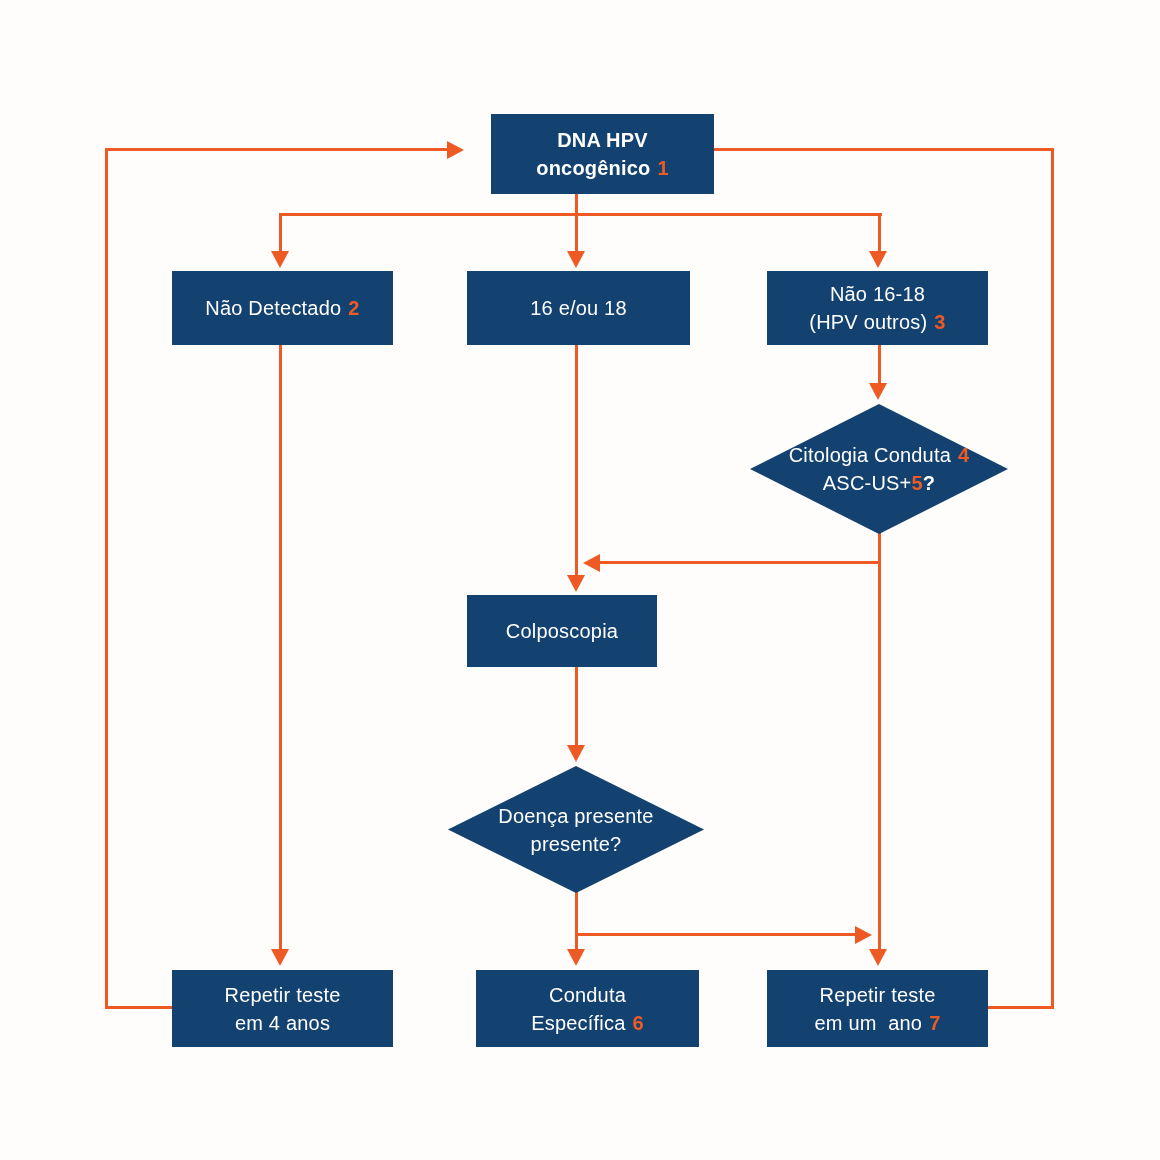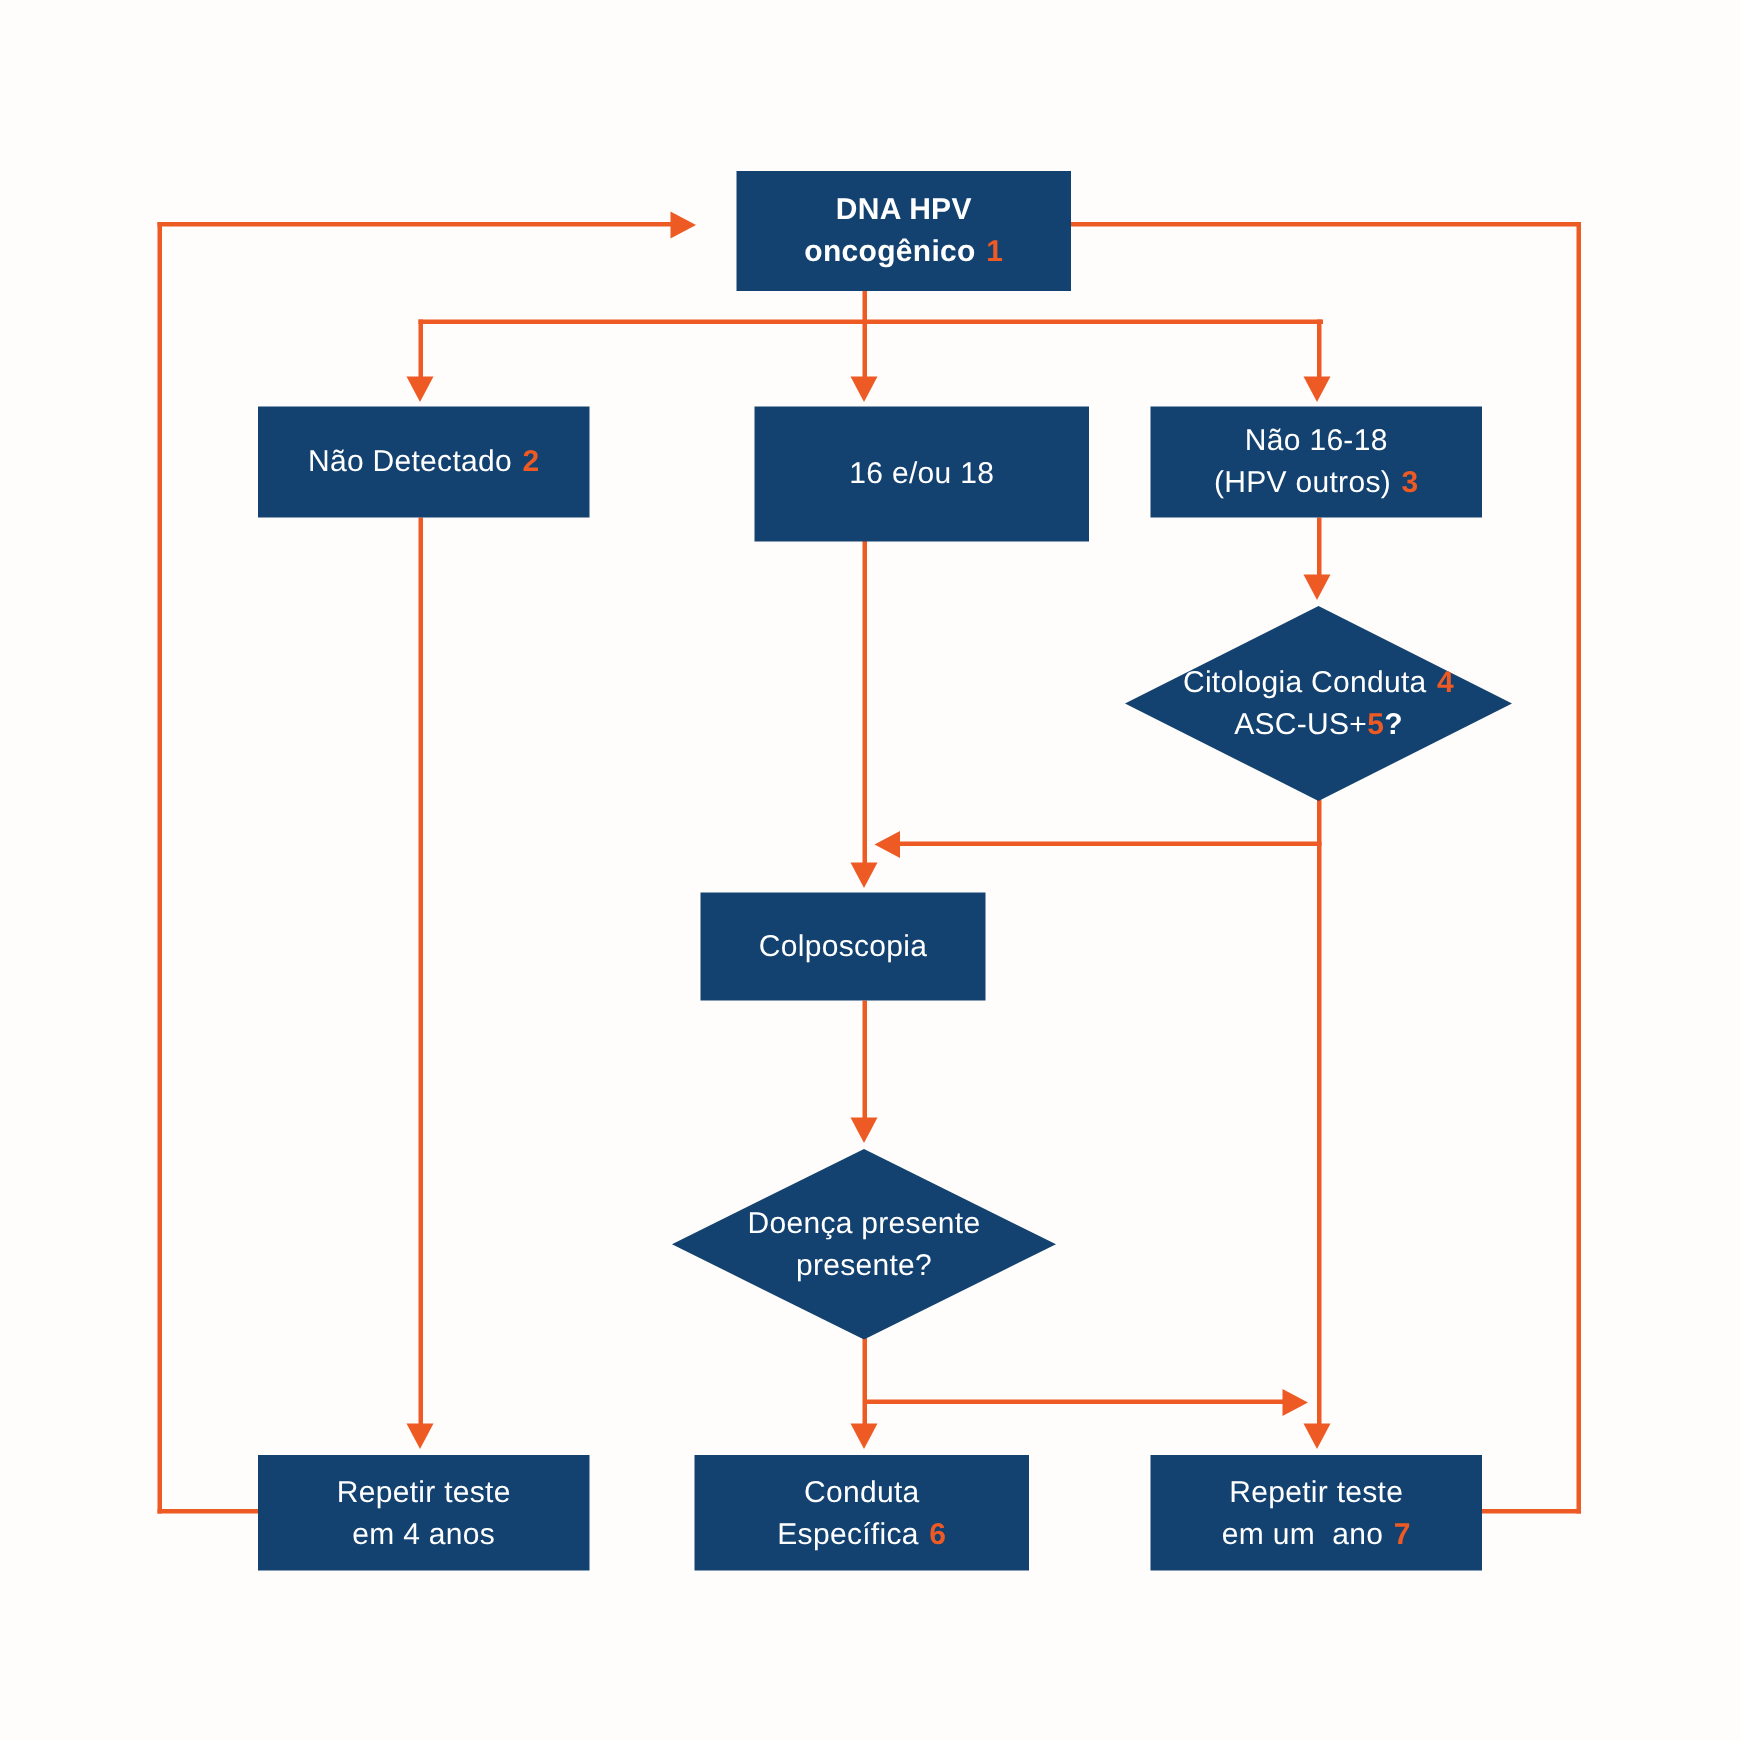--- a/index.html
+++ b/index.html
@@ -105,21 +105,21 @@
 
   <div class="box bold" style="left:467px; top:114px; width:223px; height:80px;margin-left:24px;">
     <div class="row"><span>DNA HPV</span></div>
     <div class="row"><span>oncogênico</span><span class="num">1</span></div>
   </div>
 
   <div class="box" style="left:172px; top:271px; width:221px; height:74px;text-align:center;">
     <div class="row"><span>Não Detectado</span><span class="num">2</span></div>
   </div>
 
-  <div class="box" style="left:467px; top:271px; width:223px; height:90px;margin-left:36px;">
+  <div class="box" style="left:467px; top:271px; width:223px; height:74px;">
     <div class="row"><span>16 e/ou 18</span></div>
   </div>
 
   <div class="box" style="left:767px; top:271px; width:221px; height:74px;">
     <div class="row"><span>Não 16-18</span></div>
     <div class="row"><span>(HPV outros)</span><span class="num">3</span></div>
   </div>
 
   <div class="diamond" style="left:750px; top:404px; width:258px; height:130px;">
     <div class="row"><span>Citologia Conduta</span><span class="num">4</span></div>
@@ -133,21 +133,21 @@
   <div class="diamond" style="left:448px; top:766px; width:256px; height:127px;">
     <div class="row"><span>Doença presente</span></div>
     <div class="row"><span>presente?</span></div>
   </div>
 
   <div class="box" style="left:172px; top:970px; width:221px; height:77px;">
     <div class="row"><span>Repetir teste</span></div>
     <div class="row"><span>em 4 anos</span></div>
   </div>
 
-  <div class="box" style="left:463px; top:970px; width:223px; height:77px;">
+  <div class="box" style="left:476px; top:970px; width:223px; height:77px;">
     <div class="row"><span>Conduta</span></div>
     <div class="row"><span>Específica</span><span class="num">6</span></div>
   </div>
 
   <div class="box" style="left:767px; top:970px; width:221px; height:77px;">
     <div class="row"><span>Repetir teste</span></div>
     <div class="row"><span>em um  ano</span><span class="num">7</span></div>
   </div>
 
 </div>

